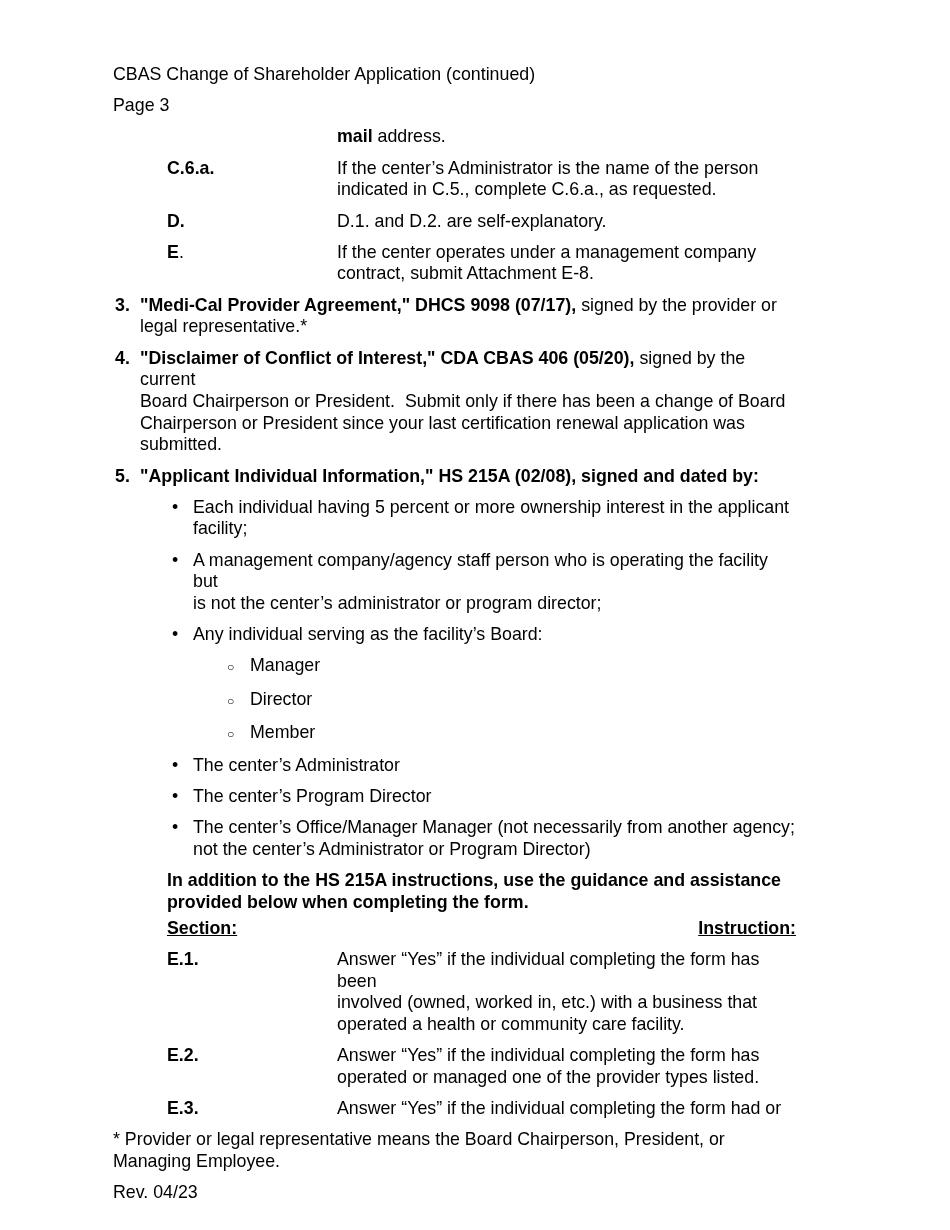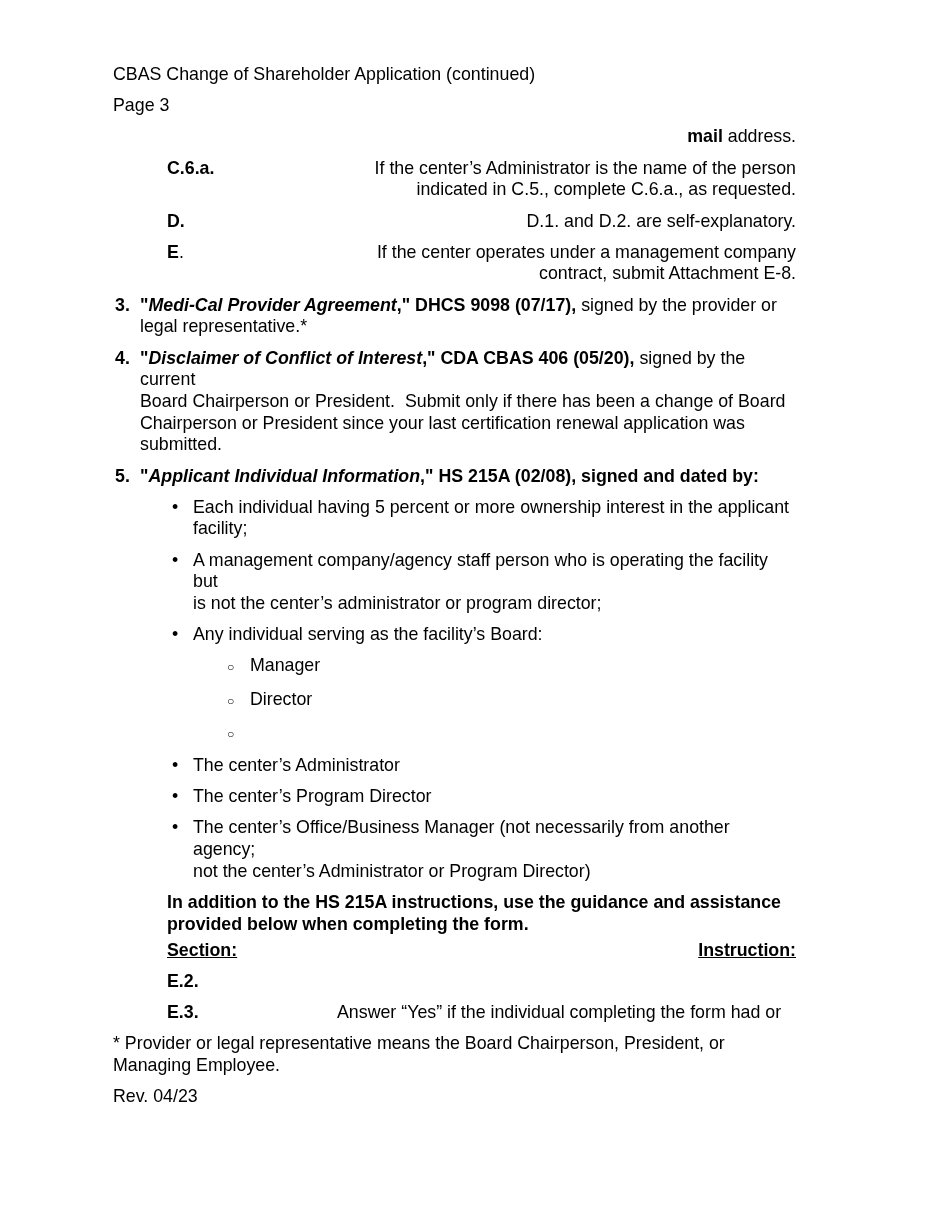--- a/index.html
+++ b/index.html
@@ -11,26 +11,26 @@
     background: #ffffff;
     color: #000000;
     font-family: "Liberation Sans", "DejaVu Sans", sans-serif;
     font-size: 17.8px;
     line-height: 21.7px;
     padding: 64px 28px 0 113px;
     overflow: hidden;
   }
   .para { margin-bottom: 9.5px; white-space: pre-wrap; }
   .b { font-weight: bold; }
-  .i { font-style: italic; }
+  .i { }
 
   
   .row { display: flex; margin-bottom: 9.5px; }
   .row .lbl { flex: 0 0 224px; padding-left: 54px; white-space: pre-wrap; }
-  .row .txt { flex: 1; white-space: pre-wrap; text-align: right; }
+  .row .txt { flex: 1; white-space: pre-wrap; }
 
   
   .num { display: flex; margin-bottom: 9.5px; }
   .num .no { flex: 0 0 25px; margin-left: 2px; font-weight: bold; }
   .num .tx { flex: 1; white-space: pre-wrap; }
 
   
   .bullet { display: flex; margin-bottom: 9.5px; }
   .bullet .mk { flex: 0 0 21px; margin-left: 59px; }
   .bullet .tx { flex: 1; white-space: pre-wrap; }
@@ -116,45 +116,54 @@
   <div class="sub">
     <span class="mk2">○</span>
     <span class="tx">Manager</span>
   </div>
   <div class="sub">
     <span class="mk2">○</span>
     <span class="tx">Director</span>
   </div>
   <div class="sub">
     <span class="mk2">○</span>
+    <span class="tx">Member</span>
   </div>
 
   <div class="bullet">
     <span class="mk">•</span>
     <span class="tx">The center’s Administrator</span>
   </div>
   <div class="bullet">
     <span class="mk">•</span>
     <span class="tx">The center’s Program Director</span>
   </div>
   <div class="bullet">
     <span class="mk">•</span>
-    <span class="tx">The center’s Office/Business Manager (not necessarily from another agency;
+    <span class="tx">The center’s Office/Manager Manager (not necessarily from another agency;
 not the center’s Administrator or Program Director)</span>
   </div>
 
   <div class="guidance">In addition to the HS 215A instructions, use the guidance and assistance
 provided below when completing the form.</div>
 
   <div class="theader">
     <span class="c1">Section:</span>
     <span class="c2">Instruction:</span>
   </div>
   <div class="trow">
+    <span class="lbl">E.1.</span>
+    <span class="txt">Answer “Yes” if the individual completing the form has been
+involved (owned, worked in, etc.) with a business that
+operated a health or community care facility.</span>
+  </div>
+  <div class="trow">
     <span class="lbl">E.2.</span>
+    <span class="txt">Answer “Yes” if the individual completing the form has
+operated or managed one of the provider types listed.</span>
   </div>
   <div class="trow">
     <span class="lbl">E.3.</span>
     <span class="txt">Answer “Yes” if the individual completing the form had or</span>
   </div>
 
   <div class="footnote">* Provider or legal representative means the Board Chairperson, President, or
 Managing Employee.</div>
   <div class="para">Rev. 04/23</div>
 

